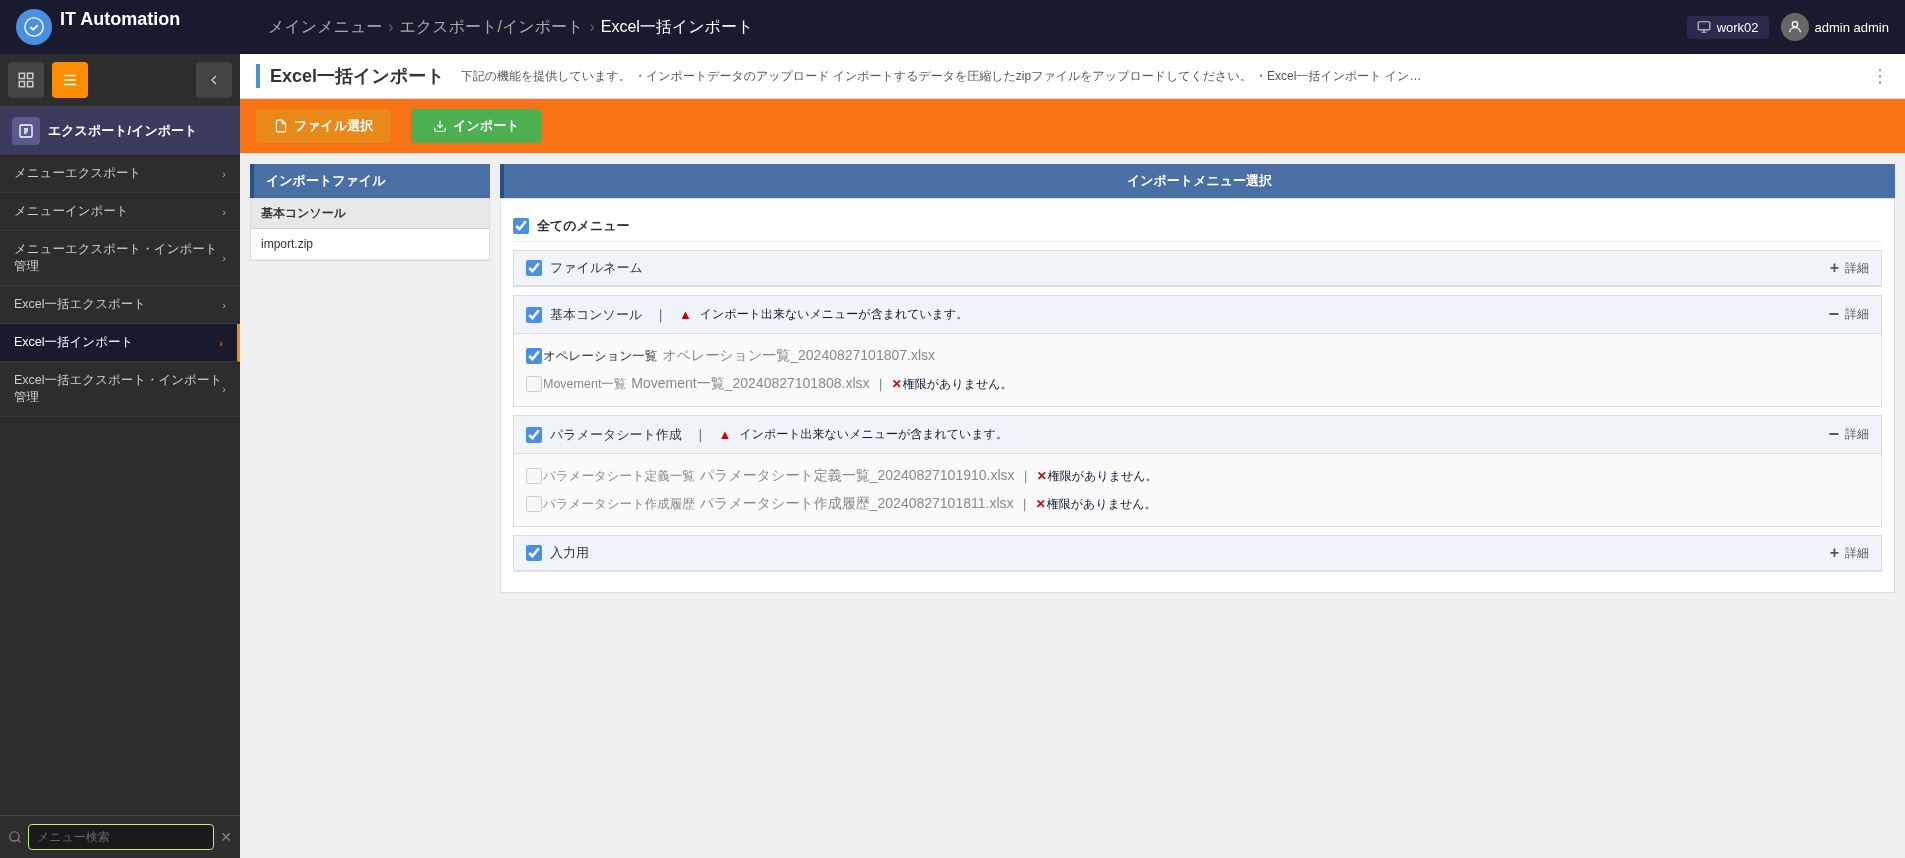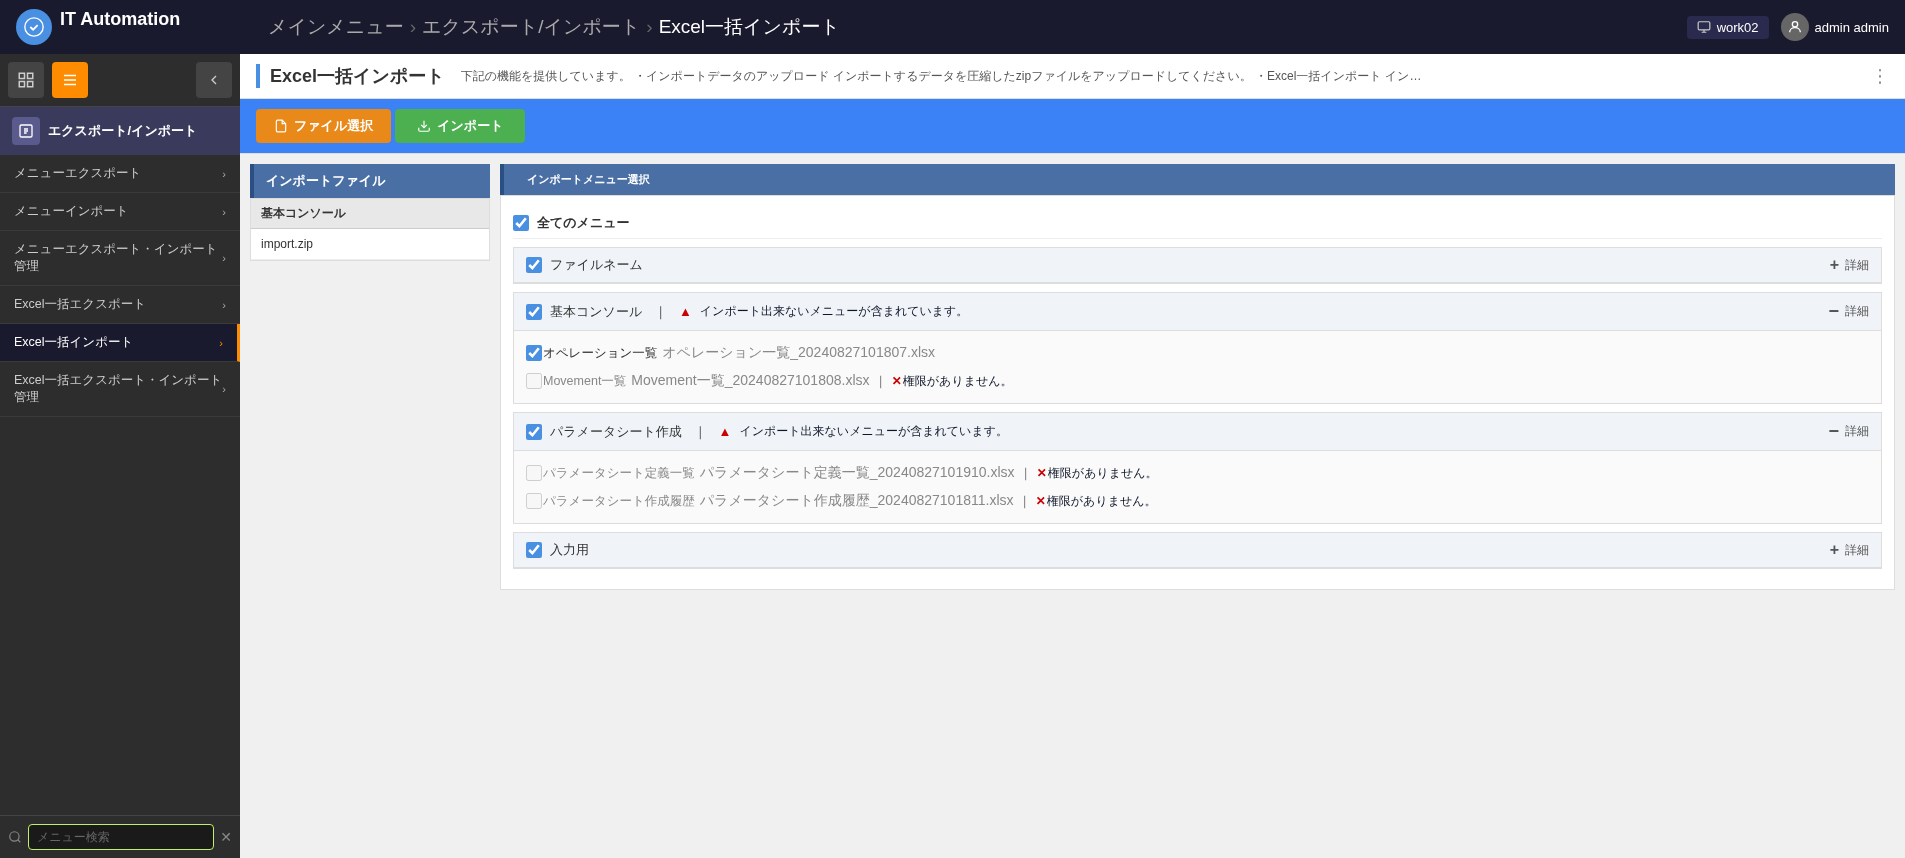--- a/index.html
+++ b/index.html
@@ -6,21 +6,21 @@
     body { font-family: 'Meiryo', 'MS Gothic', sans-serif; font-size: 13px; background: #f0f0f0; overflow: hidden; }
 
     
     .topbar {
       display: flex; align-items: center; background: #1a1a2e; height: 54px;
       padding: 0 16px; gap: 12px; position: fixed; top: 0; left: 0; right: 0; z-index: 100;
     }
     .topbar-logo { display: flex; align-items: flex-start; gap: 8px; color: white; font-size: 18px; font-weight: bold; min-width: 240px; }
     .topbar-logo-icon { width: 36px; height: 36px; background: #4a90e2; border-radius: 50%; display: flex; align-items: center; justify-content: center; }
     .topbar-logo-icon svg { width: 22px; height: 22px; }
-    .topbar-breadcrumb { display: flex; align-items: center; gap: 6px; color: #ccc; font-size: 19px; flex: 1; }
+    .topbar-breadcrumb { display: flex; align-items: center; gap: 6px; color: #ccc; font-size: 16px; flex: 1; }
     .topbar-breadcrumb span { color: #aaa; }
     .topbar-breadcrumb .sep { color: #666; }
     .topbar-right { display: flex; align-items: center; gap: 12px; color: white; font-size: 13px; }
     .topbar-workspace { display: flex; align-items: center; gap: 6px; background: #2a2a4e; padding: 4px 10px; border-radius: 4px; }
     .topbar-user { display: flex; align-items: center; gap: 6px; }
     .topbar-user-icon { width: 28px; height: 28px; background: #666; border-radius: 50%; display: flex; align-items: center; justify-content: center; }
 
     
     .layout { display: flex; margin-top: 54px; height: calc(100vh - 54px); }
 
@@ -41,37 +41,37 @@
     .sidebar-search-clear { color: #888; cursor: pointer; font-size: 14px; }
 
     
     .main { flex: 1; display: flex; flex-direction: column; overflow: hidden; }
     .page-header { display: flex; align-items: center; padding: 10px 16px; background: white; border-bottom: 1px solid #ddd; gap: 16px; }
     .page-title { font-size: 18px; font-weight: bold; color: #333; border-left: 4px solid #4a90e2; padding-left: 10px; }
     .page-desc { font-size: 12px; color: #555; flex: 1; white-space: nowrap; overflow: hidden; text-overflow: ellipsis; }
     .page-header-more { color: #888; font-size: 18px; cursor: pointer; }
 
     
-    .toolbar { display: flex; gap: 4px; padding: 10px 16px; background: #3b82f6; border-bottom: 1px solid #ddd; }
+    .toolbar { display: flex; gap: 20px; padding: 10px 16px; background: #f97316; border-bottom: 1px solid #ddd; }
     .btn-file { background: #e8891a; color: white; border: none; padding: 8px 18px; border-radius: 4px; cursor: pointer; font-size: 13px; display: flex; align-items: center; gap: 6px; font-weight: bold; }
     .btn-import { background: #4caf50; color: white; border: none; padding: 8px 22px; border-radius: 4px; cursor: pointer; font-size: 13px; display: flex; align-items: center; gap: 6px; font-weight: bold; }
 
     
     .content-area { display: flex; flex: 1; overflow: hidden; padding: 10px; gap: 10px; }
 
     
     .left-panel { width: 240px; flex-shrink: 0; }
     .panel-header { background: #4a6fa5; color: white; padding: 8px 12px; font-size: 13px; font-weight: bold; border-left: 4px solid #2a4f85; }
     .file-table { background: white; border: 1px solid #ddd; }
     .file-table-header { display: grid; grid-template-columns: 1fr; background: #e8e8e8; padding: 6px 10px; font-size: 12px; font-weight: bold; color: #333; border-bottom: 1px solid #ccc; }
     .file-table-row { padding: 8px 10px; font-size: 12px; color: #333; border-bottom: 1px solid #eee; }
 
     
     .right-panel { flex: 1; overflow-y: auto; }
-    .menu-panel-header { background: #4a6fa5; color: white; padding: 8px 23px; font-size: 11px; font-weight: bold; border-left: 4px solid #2a4f85; }
+    .menu-panel-header { background: #4a6fa5; color: white; padding: 8px 23px; font-size: 13px; font-weight: bold; border-left: 4px solid #2a4f85; text-align: center; }
 
     
     .menu-content { background: white; border: 1px solid #ddd; padding: 12px; }
     .menu-all-row { display: flex; align-items: center; gap: 8px; padding: 6px 0; border-bottom: 1px solid #eee; margin-bottom: 8px; font-size: 13px; font-weight: bold; color: #333; }
 
     .section-block { border: 1px solid #ddd; margin-bottom: 8px; }
     .section-header { display: flex; align-items: center; justify-content: space-between; padding: 8px 12px; background: #f0f4f8; border-bottom: 1px solid #ddd; }
     .section-header-left { display: flex; align-items: center; gap: 8px; font-size: 13px; color: #333; }
     .section-header-right { display: flex; align-items: center; gap: 6px; font-size: 12px; color: #555; cursor: pointer; }
     .section-body { padding: 8px 12px; background: #fafafa; }

